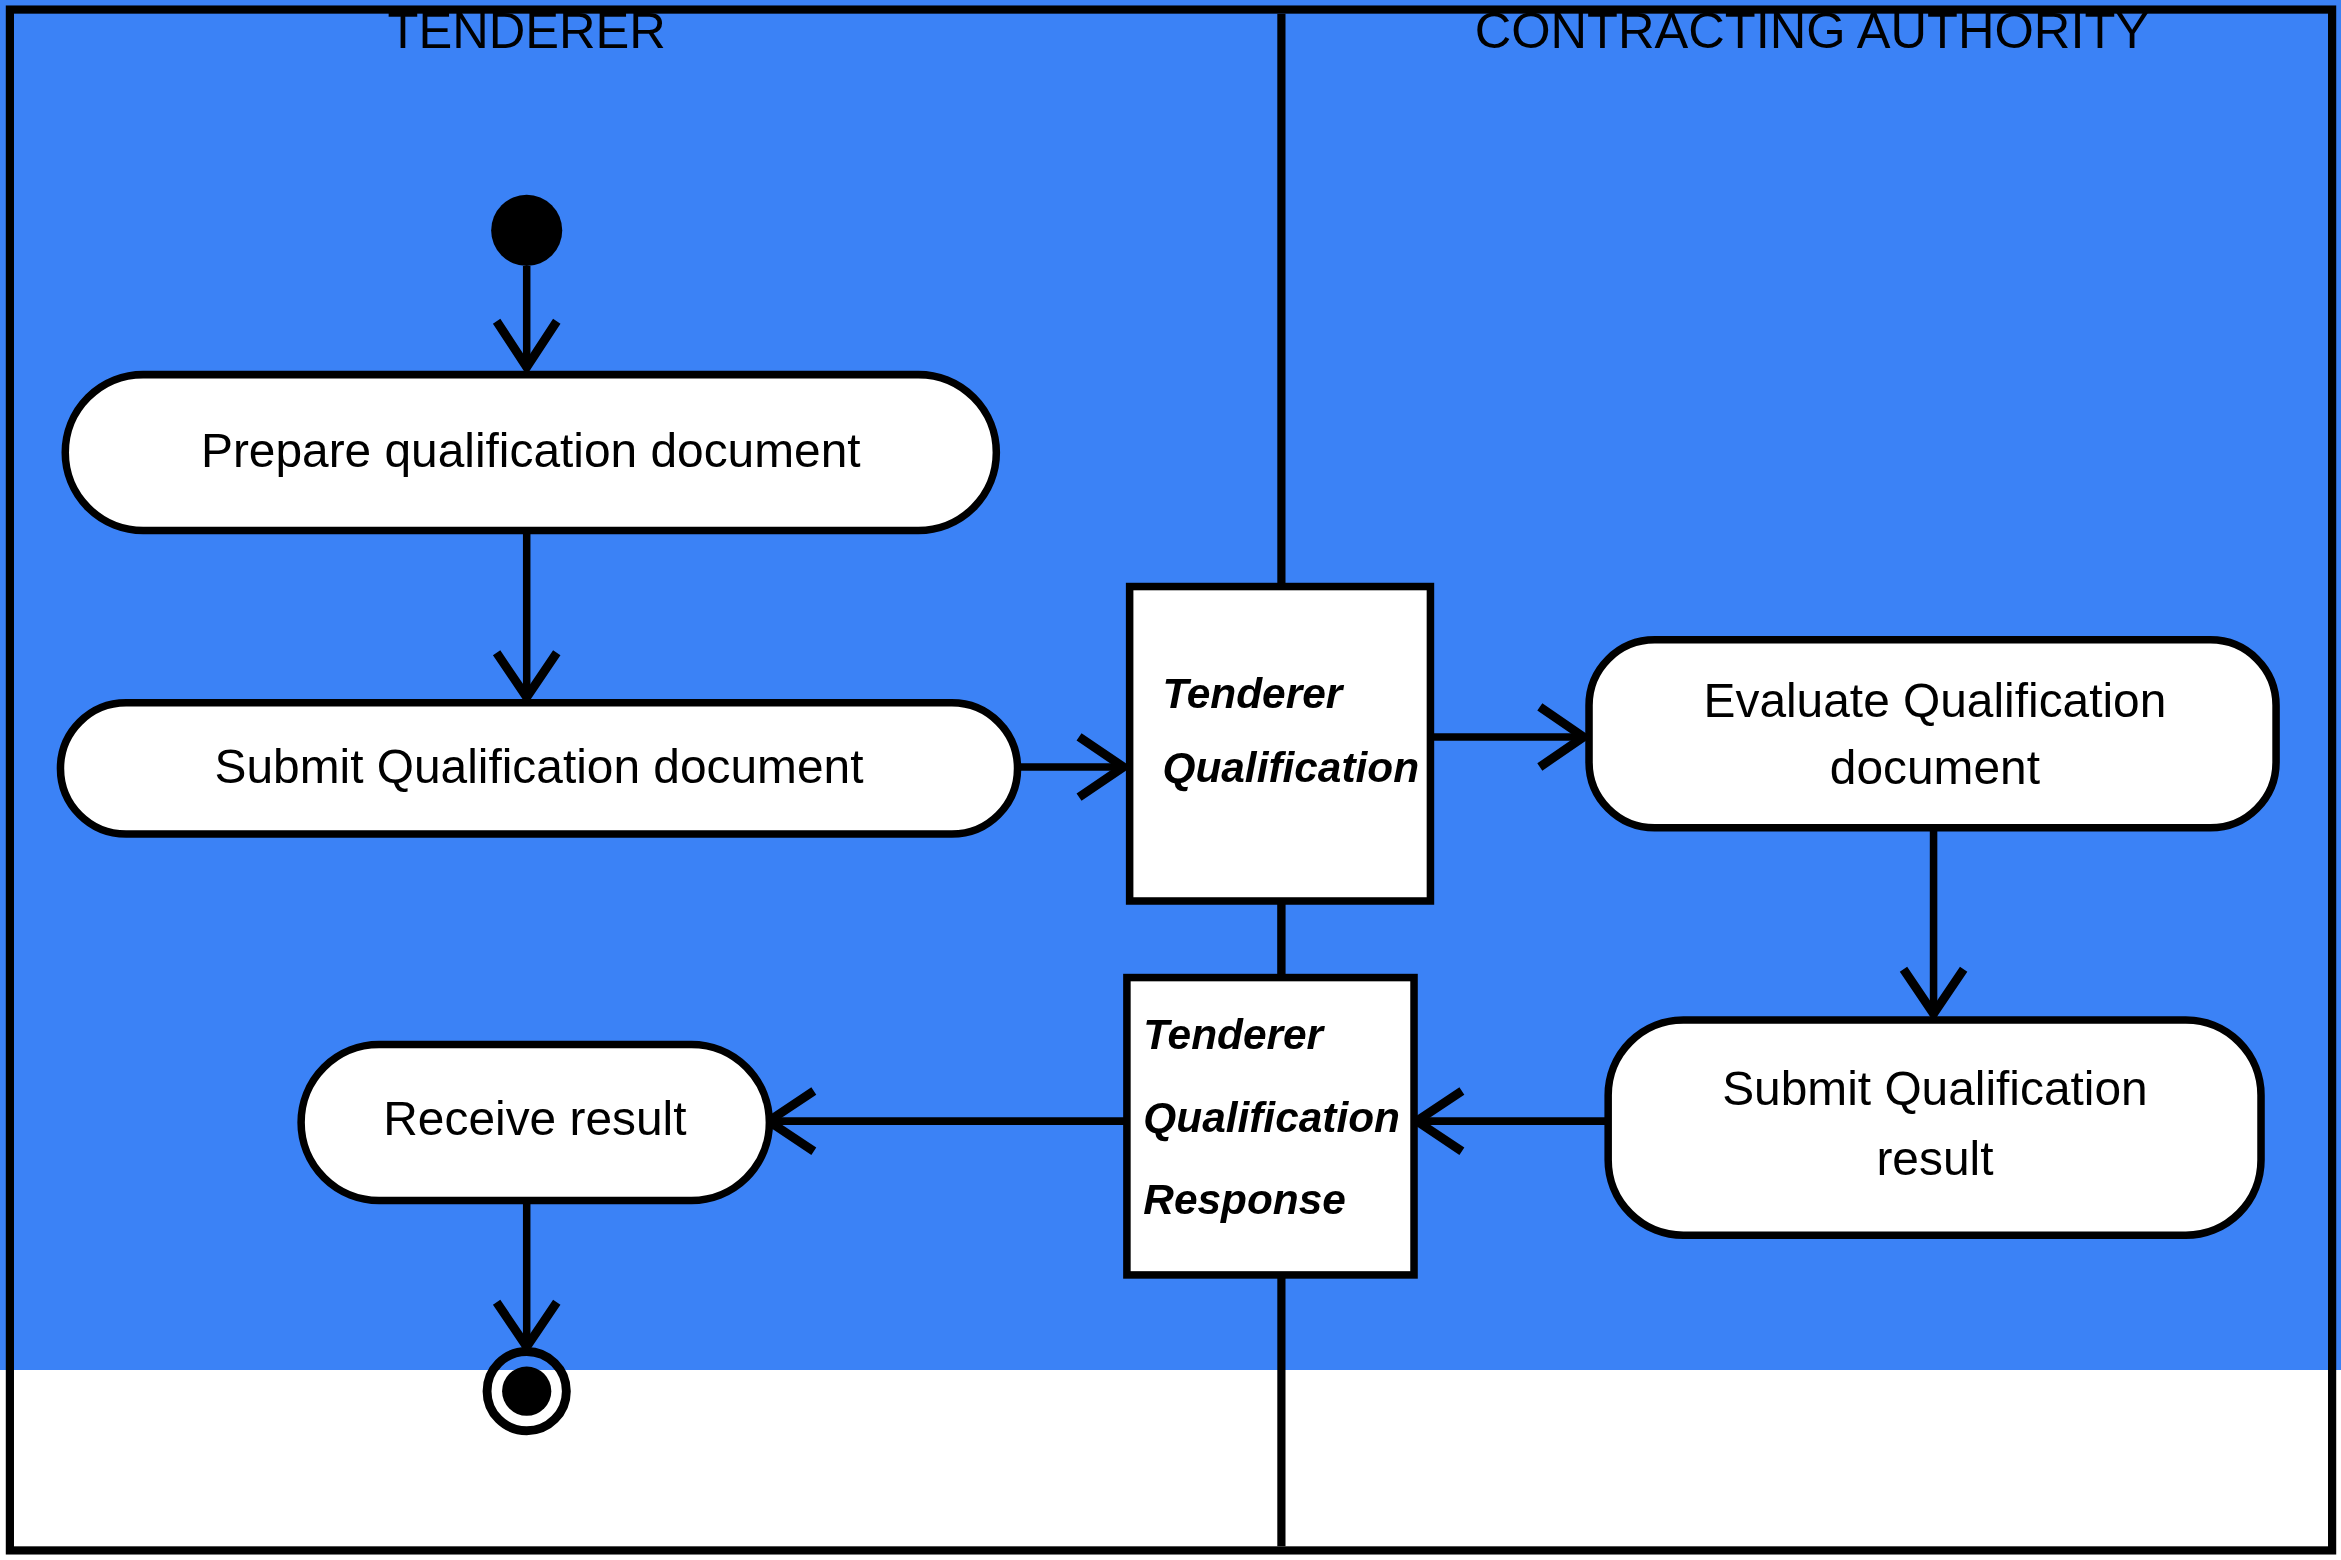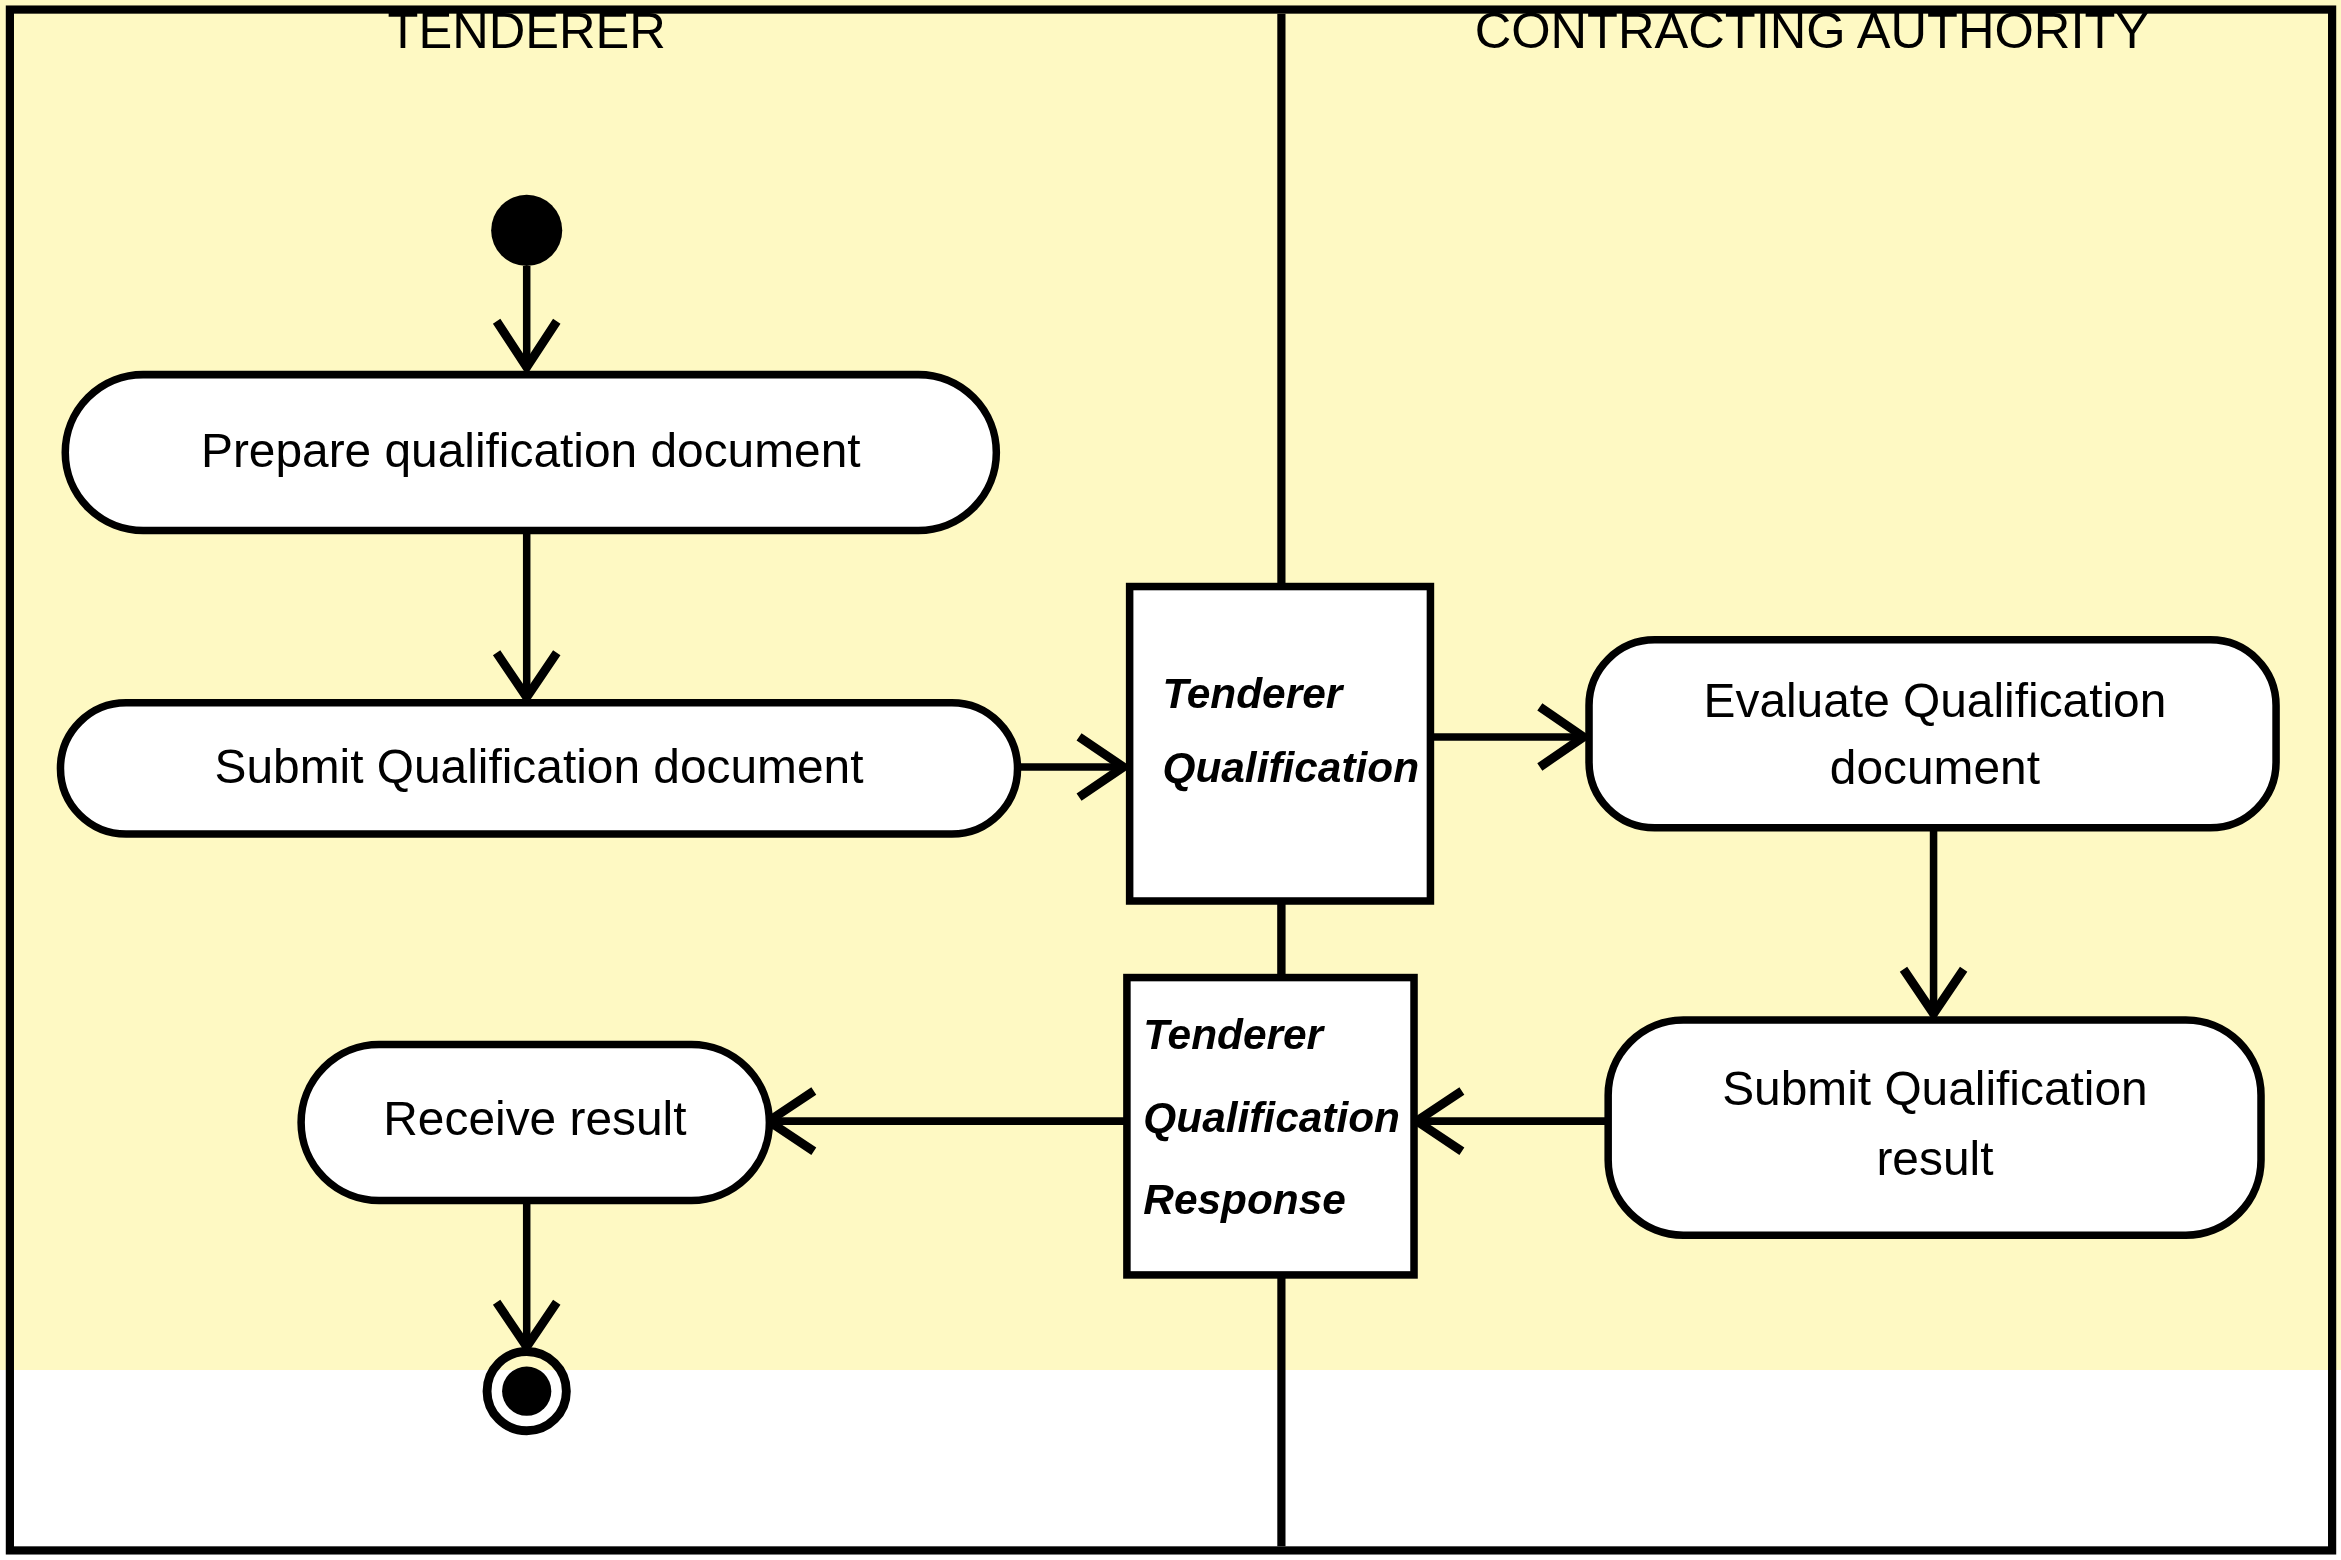--- a/index.html
+++ b/index.html
@@ -10,21 +10,21 @@
   body {
     width: 2342px;
     height: 1560px;
     font-family: "Liberation Sans", "DejaVu Sans", sans-serif;
     overflow: hidden;
   }
   #diagram-root {
     position: relative;
     width: 2342px;
     height: 1370px;
-    background: #fef9c3;
+    background: #3b82f6;
   }
   svg.canvas {
     position: absolute;
     left: 0;
     top: 0;
     width: 2342px;
     height: 1560px;
     display: block;
   }
   .lane-title {

